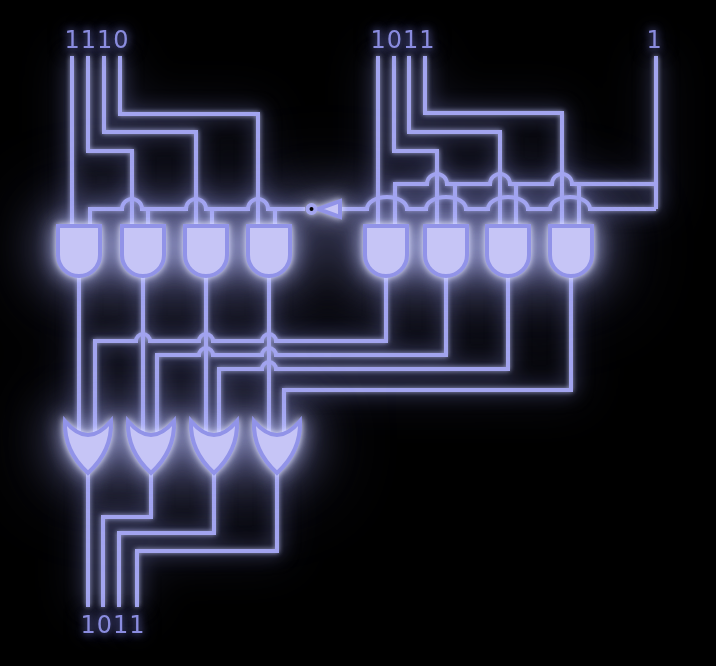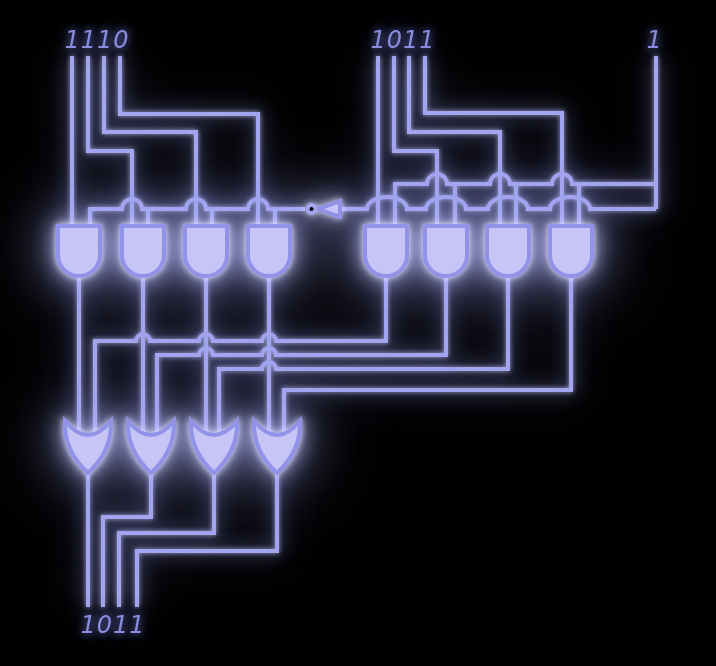--- a/index.html
+++ b/index.html
@@ -1,19 +1,18 @@
 <!DOCTYPE html>
 <html><head>
 <meta charset="utf-8">
 <style>
   html,body{margin:0;padding:0;background:#000;}
   .stage{
     position:relative;width:716px;height:666px;background:#000;overflow:hidden;
     font-family:"DejaVu Sans", sans-serif;
-    font-style:italic;
   }
   svg{position:absolute;left:0;top:0;}
   .wires{
     filter:
       drop-shadow(0 0 2.5px rgba(195,200,255,.8))
       drop-shadow(0 0 9px rgba(160,165,250,.5))
       drop-shadow(0 0 22px rgba(140,145,245,.33));
   }
   .gates{
     filter:

